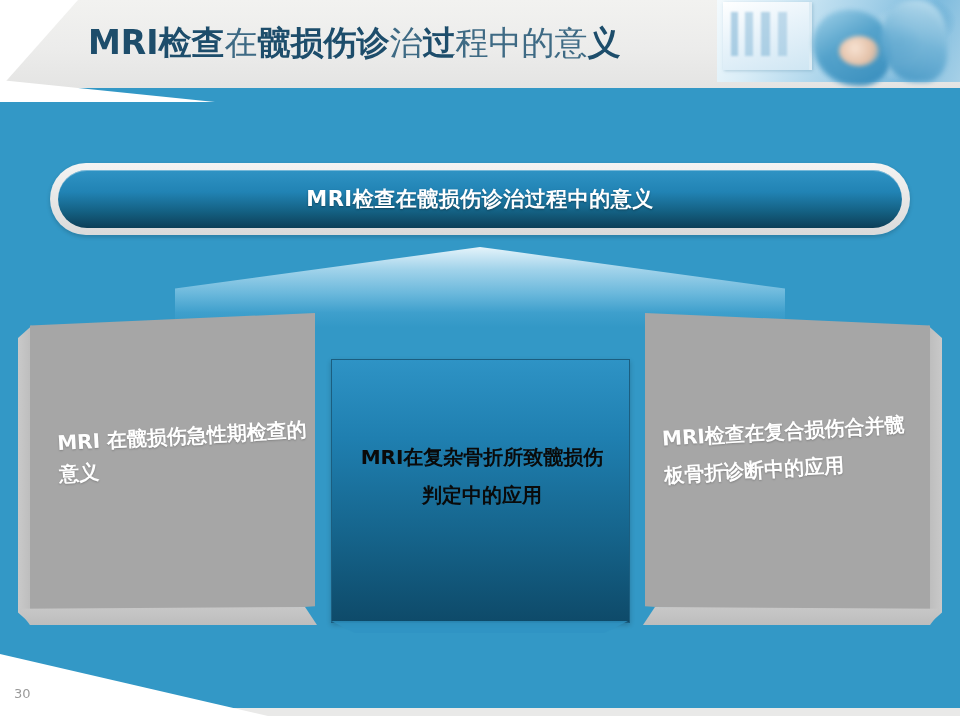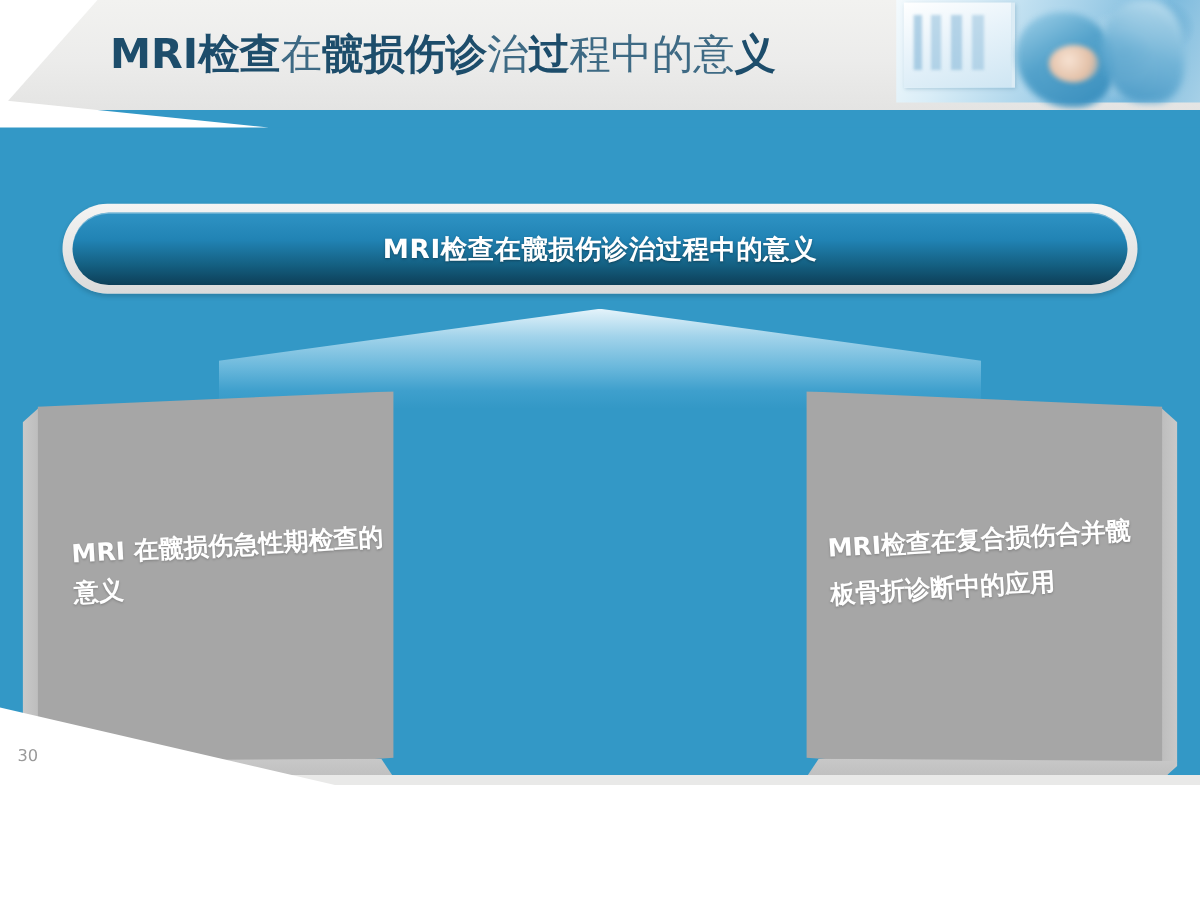--- a/index.html
+++ b/index.html
@@ -3,21 +3,21 @@
 <meta charset="utf-8">
 <style>
   html, body {
     margin: 0;
     padding: 0;
     background: #ffffff;
   }
   .slide {
     position: relative;
     width: 960px;
-    height: 628px;
+    height: 716px;
     overflow: hidden;
     background: #3398c6;
     font-family: "DejaVu Sans", "Liberation Sans", sans-serif;
   }
 
   
   .header {
     position: absolute;
     left: 0; top: 0;
     width: 960px;
@@ -315,20 +315,23 @@
     <span class="banner-text">MRI检查在髋损伤诊治过程中的意义</span>
   </div>
 
   <div class="panel-left">
     <div class="side"></div>
     <div class="face-front"></div>
     <div class="bottom"></div>
     <div class="ptext">MRI 在髋损伤急性期检查的意义</div>
   </div>
 
+  <div class="panel-mid">
+    <div class="ptext">MRI在复杂骨折所致髋损伤判定中的应用</div>
+  </div>
   <div class="panel-mid-foot"></div>
 
   <div class="panel-right">
     <div class="side"></div>
     <div class="face-front"></div>
     <div class="bottom"></div>
     <div class="ptext">MRI检查在复合损伤合并髋板骨折诊断中的应用</div>
   </div>
 
   <div class="footer-strip"></div>

